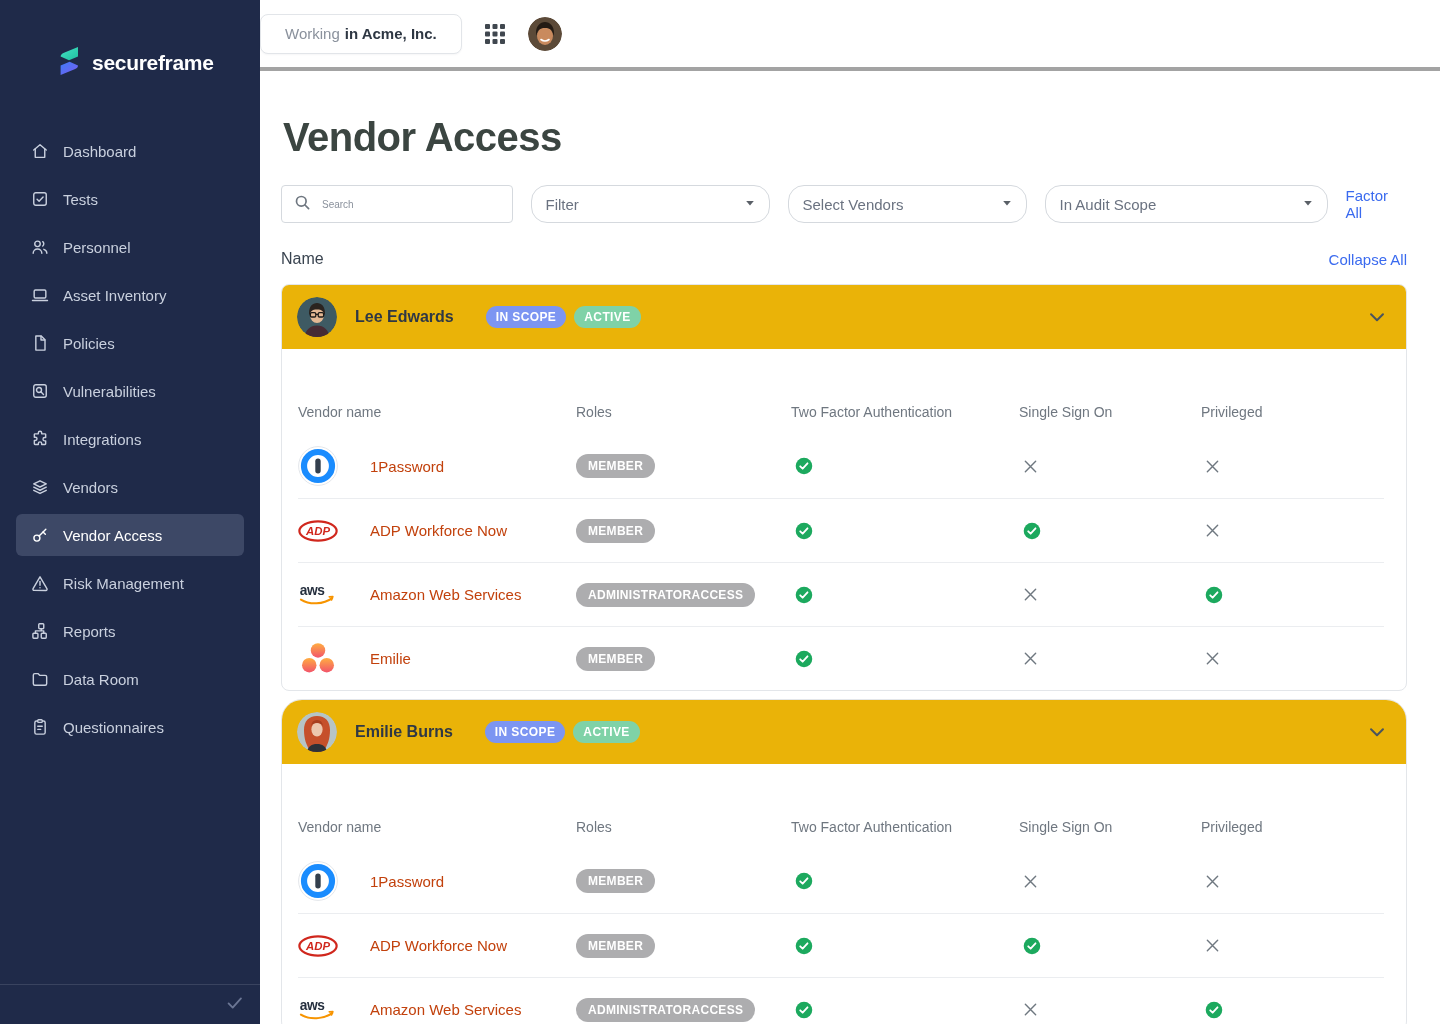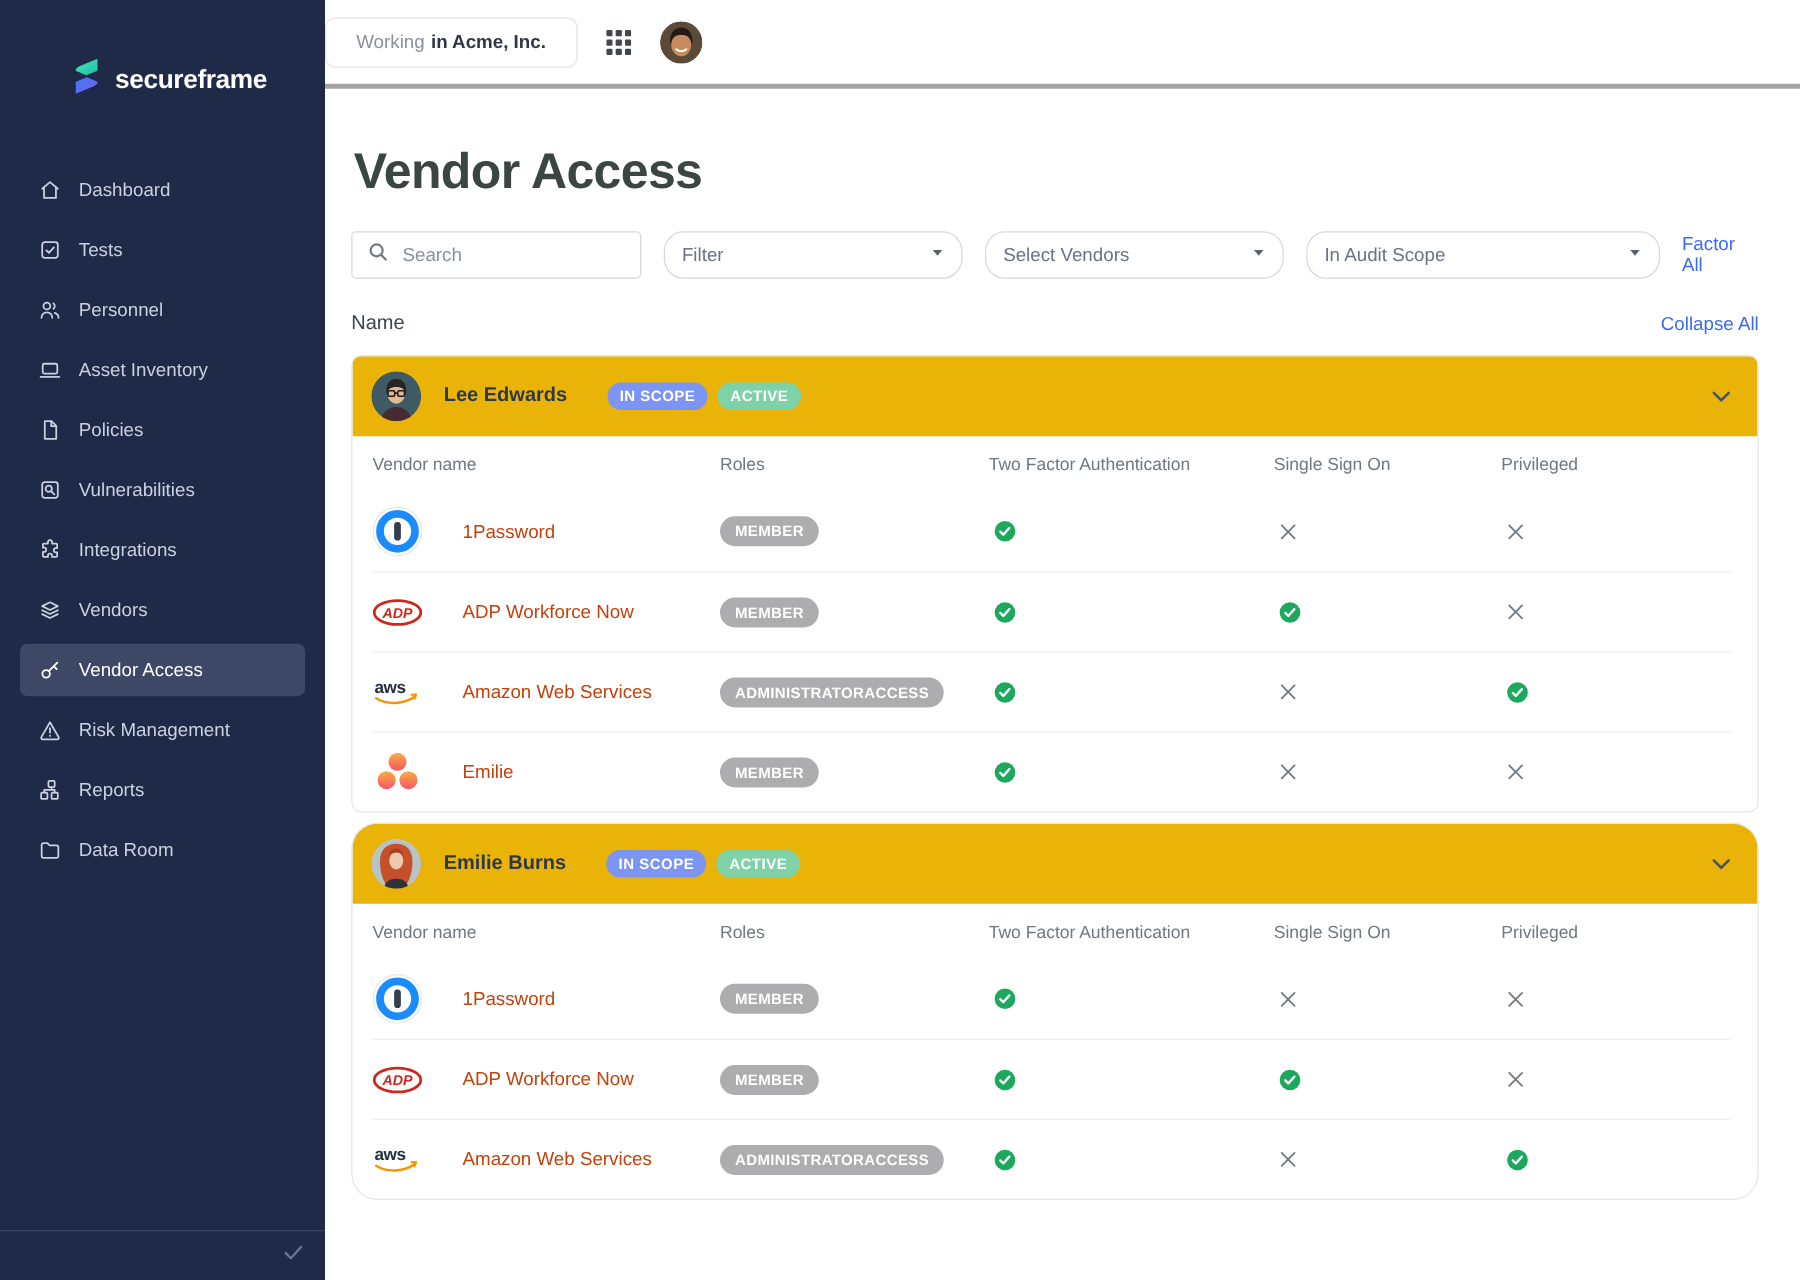--- a/index.html
+++ b/index.html
@@ -53,21 +53,21 @@
     padding:44px 33px 0 21px;
   }
   h1 { margin:0 0 0 2px; font-size:40px; font-weight:700; color:#3B4541; letter-spacing:-0.5px; }
 
   .filter-row { display:flex; align-items:center; gap:18px; margin-top:25px; }
   .search-box {
     width:235px; height:38px; border:1px solid #D5D9DE; border-radius:4px;
     display:flex; align-items:center; gap:9px; padding:0 12px; background:#fff;
   }
   .search-box input {
-    border:none; outline:none; width:100%; font-size:15px; color:#a21caf;
+    border:none; outline:none; width:100%; font-size:10px; color:#a21caf;
     font-family:"Liberation Sans", sans-serif; background:transparent;
   }
   .search-box input::placeholder { color:#8A919C; }
   .select {
     height:38px; border:1px solid #D5D9DE; border-radius:16px; background:#fff;
     display:flex; align-items:center; justify-content:space-between;
     padding:0 12px 0 14px; font-size:15px; color:#6A7280; cursor:pointer;
   }
   .sel-filter { width:239px; } .sel-vendors { width:239px; } .sel-scope { width:283px; }
   .link { color:#3A6AEF; font-size:15px; cursor:pointer; text-decoration:none; }
@@ -84,21 +84,21 @@
   .person-name { margin-left:18px; font-size:16px; font-weight:700; color:#2F3845; }
   .badges { display:flex; gap:8px; margin-left:32px; }
   .badge {
     height:22px; display:flex; align-items:center; padding:0 10px; border-radius:11px;
     color:#fff; font-size:12px; font-weight:700; letter-spacing:0.4px;
   }
   .badge.in-scope { background:#7C95F2; }
   .badge.active  { background:#7FD2A7; }
   .chevron { margin-left:auto; cursor:pointer; display:flex; }
 
-  .vtable { padding:0 22px 0 16px; }
+  .vtable { padding:0 22px 0 16px;margin-top:41px; }
   .vhead, .vrow { display:grid; grid-template-columns:278px 215px 228px 182px 1fr; align-items:center; }
   .vhead { height:44px; font-size:14px; color:#6F7780; }
   .vrow { height:64px; }
   .vrow + .vrow { border-top:1px solid #EBEDF0; }
   .vendor-cell { display:flex; align-items:center; gap:32px; font-size:15px; color:#c2410c; }
   .logo { width:40px; height:40px; flex:none; display:flex; align-items:center; justify-content:center; }
   .role-pill {
     justify-self:start; display:inline-flex; align-items:center; height:24px; padding:0 12px;
     border-radius:12px; background:#ADADAF; color:#fff; font-size:12px; font-weight:700; letter-spacing:0.3px;
   }
@@ -235,20 +235,30 @@
     <span class="nav-label">Reports</span>
   </div>
       <div class="nav-item">
     <span class="nav-icon">
           <svg width="20" height="20" viewBox="0 0 24 24" fill="none" stroke="currentColor" stroke-width="1.7" stroke-linecap="round" stroke-linejoin="round">
             <path d="M4 7.3a1.8 1.8 0 0 1 1.8-1.8h3.7L11.6 7.6h6.6A1.8 1.8 0 0 1 20 9.4v8.3a1.8 1.8 0 0 1-1.8 1.8H5.8A1.8 1.8 0 0 1 4 17.7z"></path>
           </svg>
         </span>
     <span class="nav-label">Data Room</span>
   </div>
+      <div class="nav-item">
+    <span class="nav-icon">
+          <svg width="20" height="20" viewBox="0 0 24 24" fill="none" stroke="currentColor" stroke-width="1.7" stroke-linecap="round" stroke-linejoin="round">
+            <rect x="5.8" y="4.8" width="12.4" height="15.7" rx="2"></rect>
+            <rect x="9.3" y="3.2" width="5.4" height="3.2" rx="1" fill="#1F2A49"></rect>
+            <path d="M9.3 11h5.4 M9.3 14.8h3.6"></path>
+          </svg>
+        </span>
+    <span class="nav-label">Questionnaires</span>
+  </div>
     </nav>
   <div class="sidebar-footer">
     <span>
       <svg width="22" height="22" viewBox="0 0 24 24" fill="none" stroke="#6B7694" stroke-width="2" stroke-linecap="round" stroke-linejoin="round">
         <path d="M5 12.5l4.5 4.5 9-10"></path>
       </svg>
     </span>
   </div>
 </aside>
 

